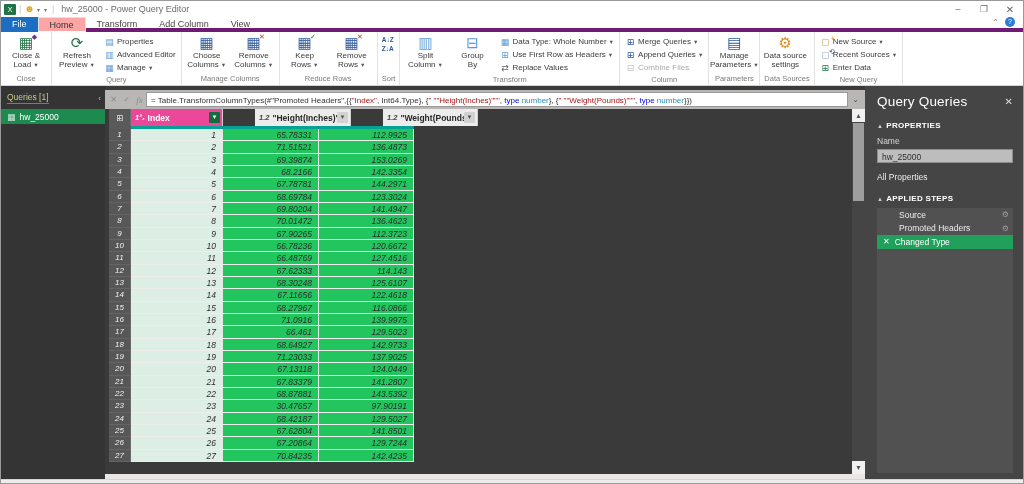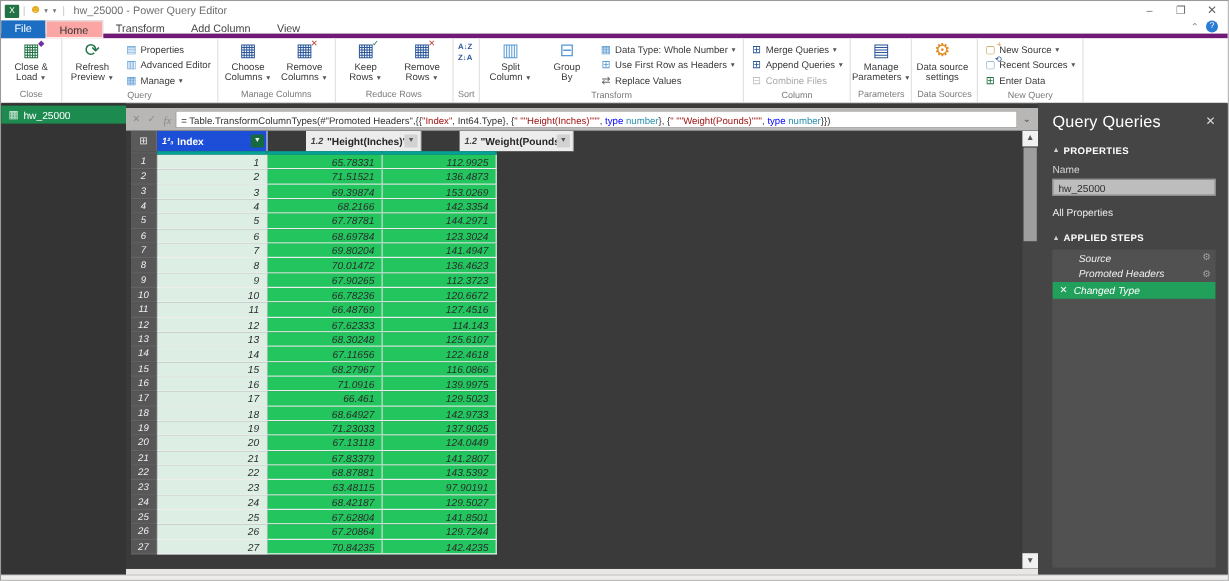--- a/index.html
+++ b/index.html
@@ -67,21 +67,21 @@
   .tok-keyword { color:#0000ff; }
   .tok-type { color:#2b91af;text-align:right; }
   .formula-expand { color:#555; font-size:8px; padding:0 4px; }
 
   
   .grid-area { flex:1; position:relative; overflow:hidden; background:#3a3a3a; }
   .grid-table { position:absolute; left:4px; top:0; overflow:hidden; height:356px; }
   .grid-hrow { display:flex; height:17px; }
   .ghc { display:flex; align-items:center; font-size:8.5px; border-right:1px solid #cfcfcf; }
   .ghc.corner { width:22px; background:#5a5a5a; color:#e8e8e8; justify-content:center; border-right:1px solid #6c6c6c; }
-  .ghc.sel { background:#1d4ed8; color:#fff; }
+  .ghc.sel { background:#ec4899; color:#fff; }
   .ghc.norm { background:#ececec; color:#262626;margin-left:32px; }
   .ghc .tipo { font-weight:bold; font-style:italic; font-size:7.5px; margin:0 3px 0 4px; }
   .ghc.norm .tipo { color:#444; }
   .ghc .hlabel { font-weight:bold; flex:1; white-space:nowrap; overflow:hidden; }
   .ghc .hdrop { width:11px; height:11px; margin-right:2px; text-align:center; line-height:11px; font-size:6px; border-radius:1px; }
   .ghc.sel .hdrop { background:#15714033; color:#eaf5ef; background:#176a40; }
   .ghc.norm .hdrop { background:#d2d2d2; color:#555; }
   .quality-row { display:flex; height:3px; }
   .quality-row .qseg { background:#04a294; border-right:1px solid #0b8a80; }
   .quality-row .qcorner { background:#5a5a5a; width:22px; }
@@ -102,21 +102,21 @@
   
   .settings-panel { width:158px; background:#454545; flex:0 0 auto; color:#e8e8e8; display:flex; flex-direction:column; padding:8px 0 0 0; }
   .sp-titlerow { display:flex; align-items:center; padding:0 10px 0 12px; }
   .sp-title { font-size:13.5px; font-weight:normal; color:#fff; letter-spacing:.2px; }
   .sp-close { margin-left:auto; color:#dcdcdc; font-size:10px; }
   .sp-section { display:flex; align-items:center; gap:3px; font-size:8px; font-weight:bold; color:#fff; padding:0 12px; margin-top:12px; letter-spacing:.3px; }
   .sp-tri { font-size:6px; color:#d0d0d0; }
   .sp-namelabel { font-size:8.5px; color:#d6d6d6; padding:0 12px; margin-top:6px; }
   .sp-input { margin:3px 10px 0 12px; background:#bdbdbd; color:#2e2e2e; font-size:8.5px; height:14px; line-height:14px; padding:0 4px; border:1px solid #8f8f8f; }
   .sp-allprops { font-size:8.5px; color:#ededed; padding:0 12px; margin-top:9px; }
-  .steps-box { margin:5px 10px 0 12px; background:#515151; flex:1; margin-bottom:6px; overflow:hidden;font-style:italic; }
+  .steps-box { margin:5px 10px 0 12px; background:#515151; flex:1; margin-bottom:6px; overflow:hidden; }
   .step-row { display:flex; align-items:center; height:13.5px; padding:0 4px 0 22px; color:#efefef; font-size:8.5px; position:relative; }
   .step-row .gear { margin-left:auto; color:#9f9f9f; font-size:8px; }
   .step-row.selected { background:#21a05c; color:#fff; padding-left:6px; }
   .step-row.selected .delx { font-size:8px; margin-right:5px; color:#fff; }
 
   
   .statusbar { height:14px; background:#ccc9c7; display:flex; align-items:center; font-size:8.5px; color:#3c3c3c; padding:0 8px; flex:0 0 auto; }
   .sb-left1 { margin-right:18px; }
   .sb-right { margin-left:auto; }
   .bottomstrip { height:4px; background:#efedeb; border-top:1px solid #d8d6d4; flex:0 0 auto; }
@@ -320,20 +320,24 @@
             </div>
           </div>
         </div>
         <div class="rgroup-label">New Query</div>
       </div>
     </div>
 
   <div class="main">
 
     <div class="queries-panel">
+      <div class="qp-head">
+        <span class="qp-title">Queries [1]</span>
+        <span class="qp-collapse">‹</span>
+      </div>
       <div id="query-list">
           <div class="qp-item">
             <span class="qicon">▦</span>
             <span class="qlabel">hw_25000</span>
           </div>
         </div>
     </div>
 
     <div class="center">
       <div class="formula-strip">
@@ -498,21 +502,21 @@
             </div>
             <div class="grow">
               <div class="gc rownum">22</div>
               <div class="gc idx">22</div>
               <div class="gc val h">68.87881</div>
               <div class="gc val w">143.5392</div>
             </div>
             <div class="grow">
               <div class="gc rownum">23</div>
               <div class="gc idx">23</div>
-              <div class="gc val h">63.48115</div>
+              <div class="gc val h">30.47657</div>
               <div class="gc val w">97.90191</div>
             </div>
             <div class="grow">
               <div class="gc rownum">24</div>
               <div class="gc idx">24</div>
               <div class="gc val h">68.42187</div>
               <div class="gc val w">129.5027</div>
             </div>
             <div class="grow">
               <div class="gc rownum">25</div>

